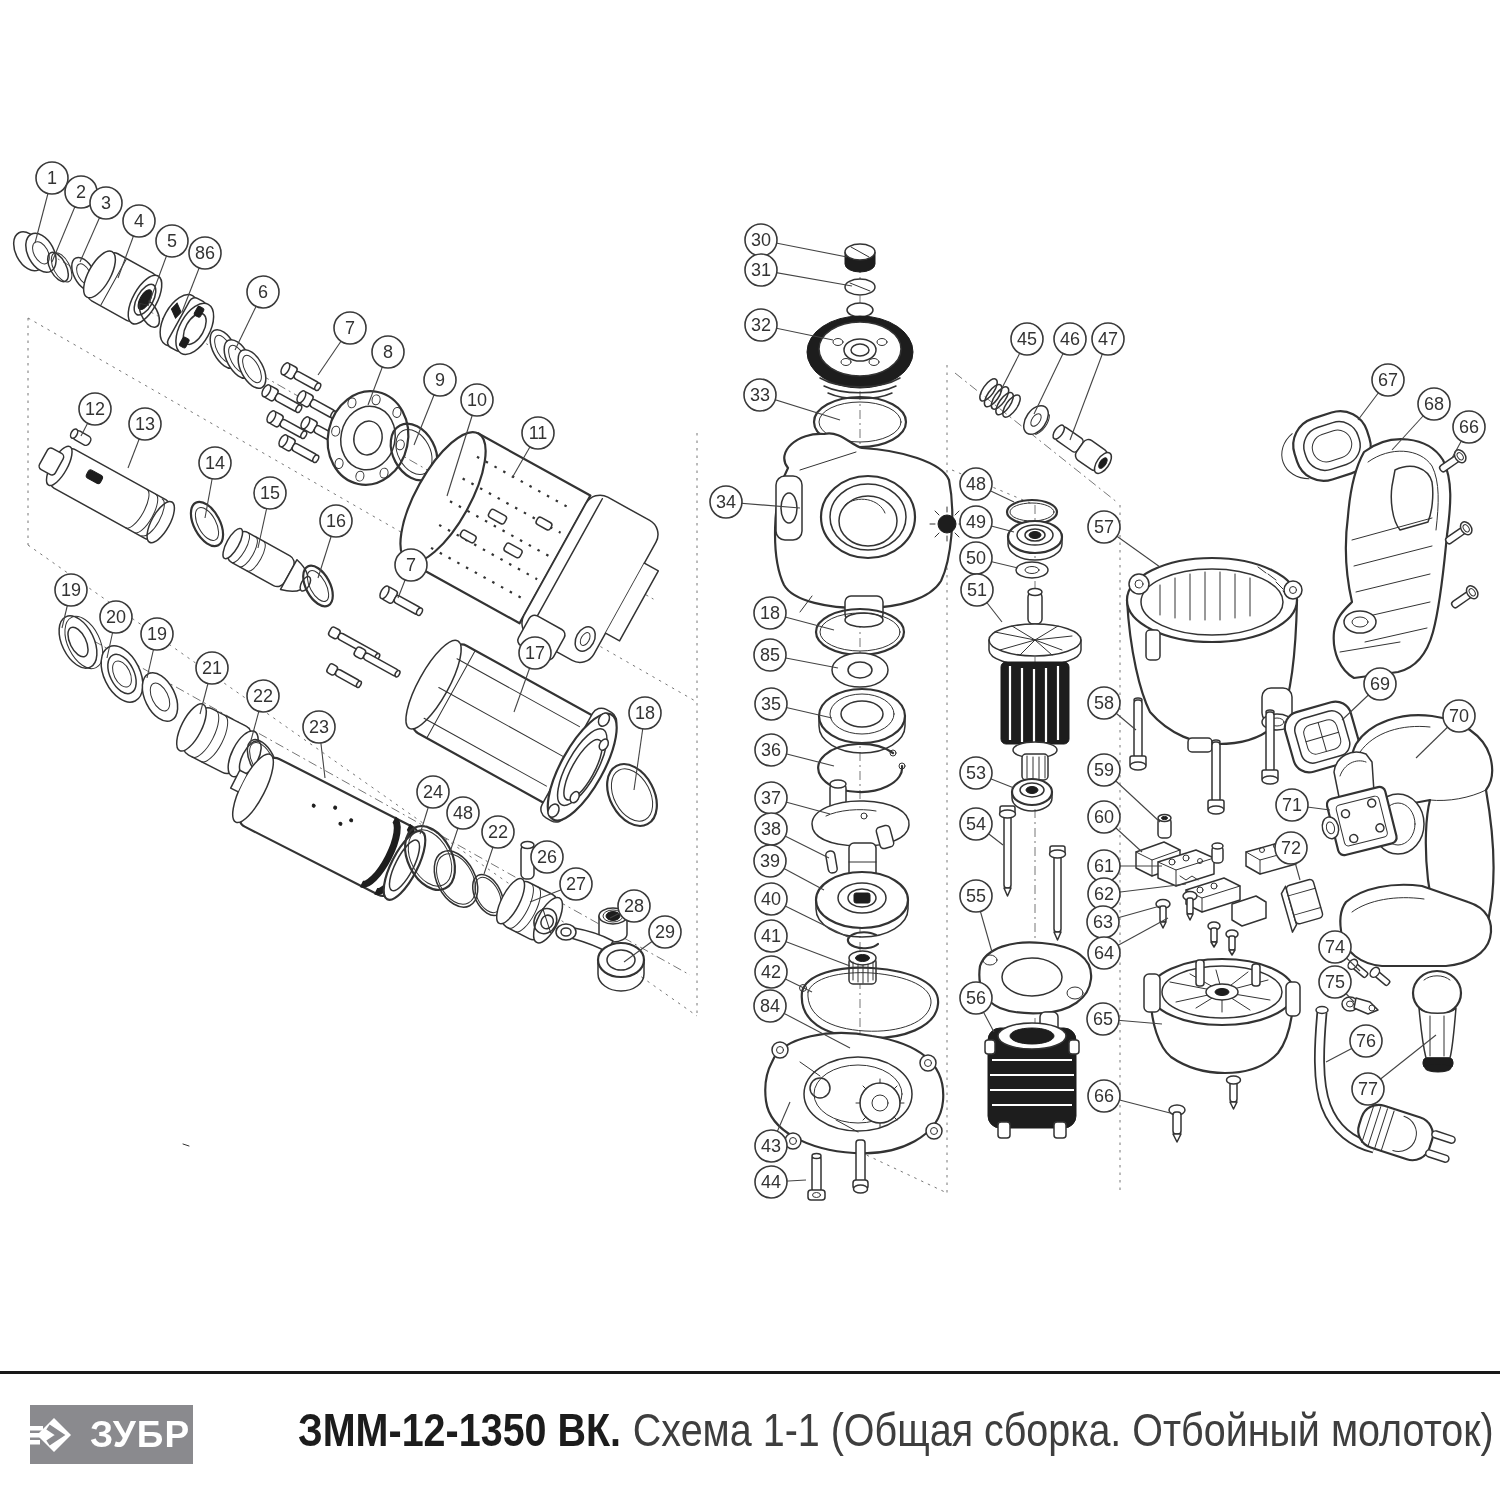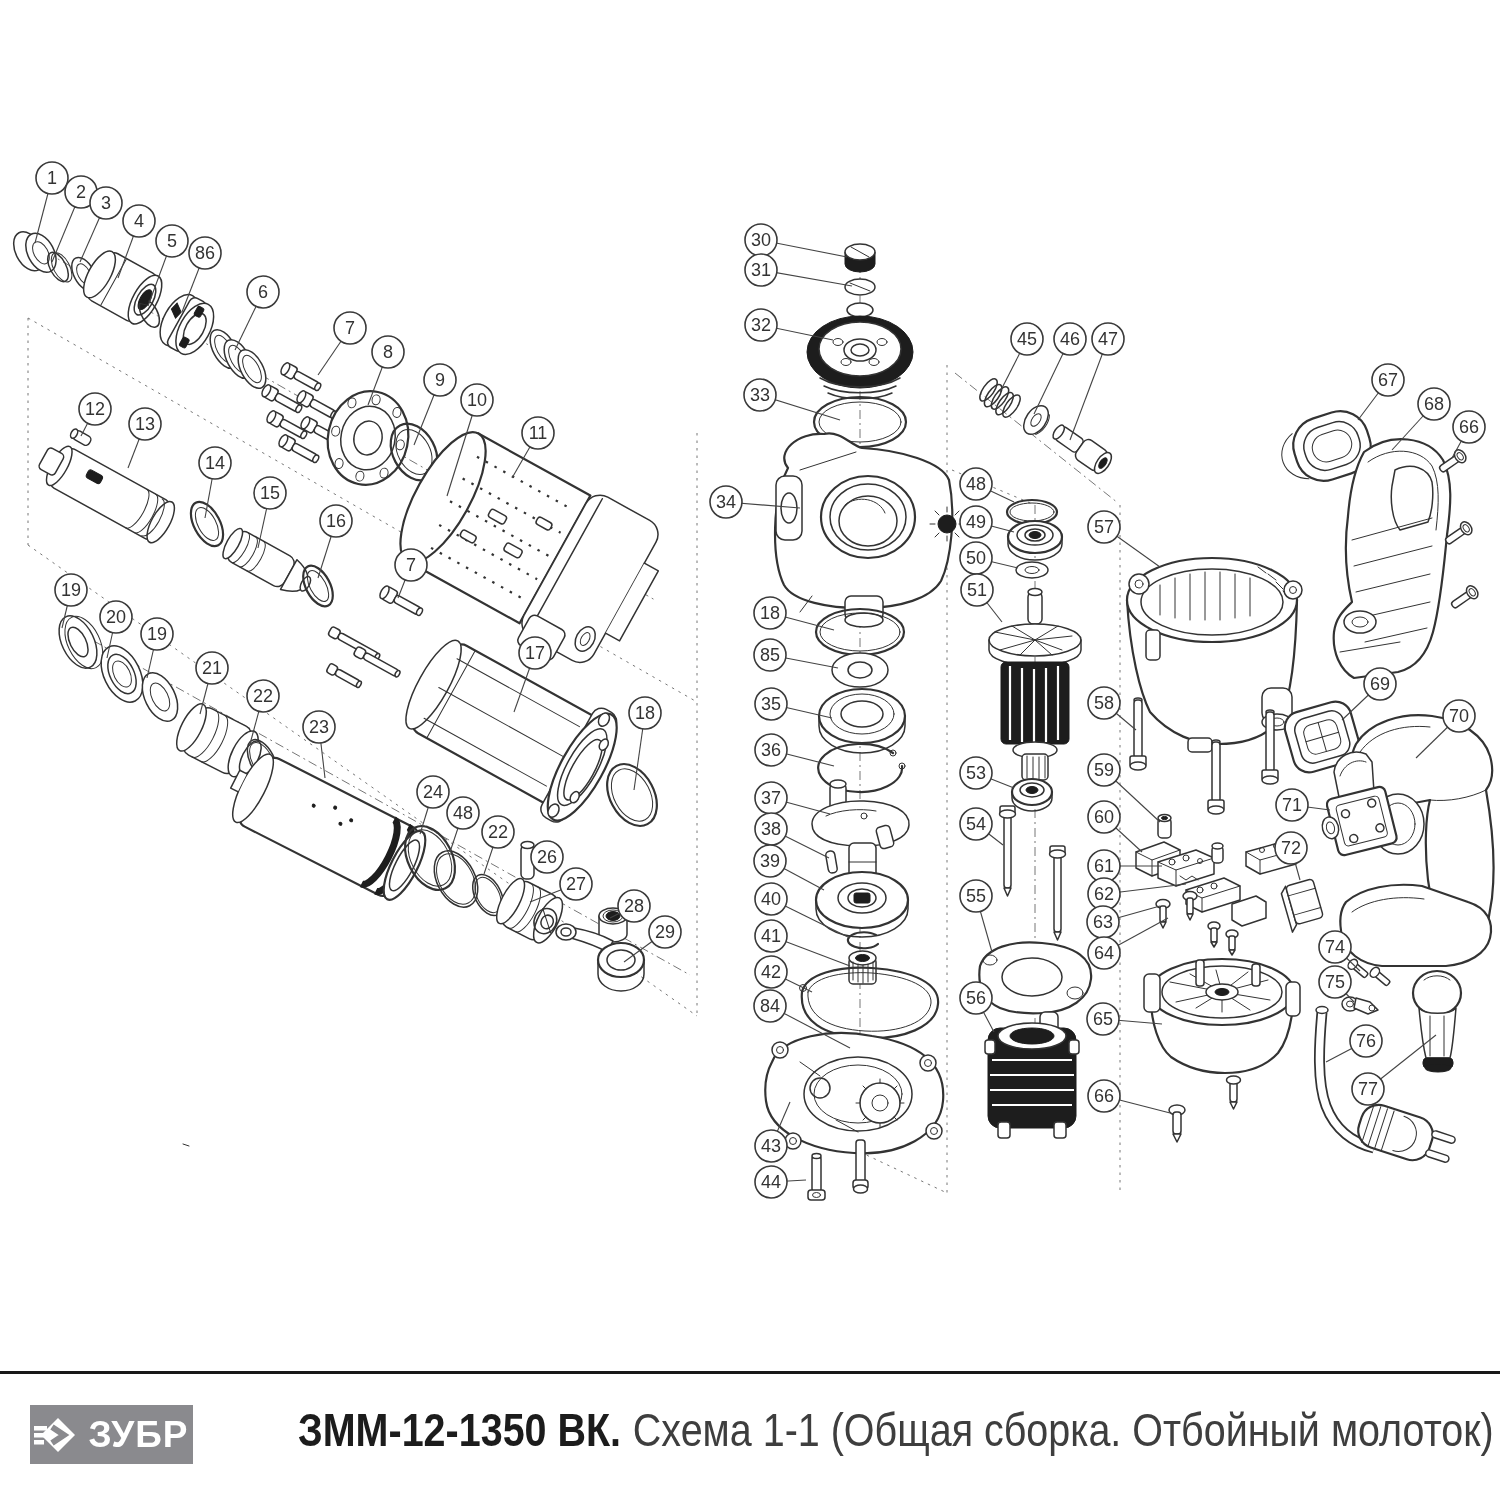--- a/index.html
+++ b/index.html
@@ -15,21 +15,21 @@
   .wt{stroke:#fff;stroke-width:2.2;fill:none;}
   .pf{fill:none;stroke:#333;stroke-width:2.2;stroke-dasharray:2.5 7.5;}
   .gd{fill:none;stroke:#777;stroke-width:1;stroke-dasharray:2.5 5;}
   .ax{fill:none;stroke:#777;stroke-width:1;stroke-dasharray:9 4 2 4;}
   .ldr{stroke:#444;stroke-width:1.1;fill:none;}
   .co{fill:#fff;stroke:#3a3a3a;stroke-width:1.6;}
   .ct{font:18px "Liberation Sans",sans-serif;fill:#333;text-anchor:middle;}
   
   .footer{position:absolute;left:0;top:1371px;width:1500px;height:129px;background:#fff;}
   .divider{position:absolute;top:0;left:0;width:100%;height:3px;background:#181818;}
-  .logo{position:absolute;left:30px;top:34px;width:163px;height:59px;background:#8a8a8e;display:flex;align-items:center;justify-content:center;gap:12px;}
+  .logo{position:absolute;left:30px;top:34px;width:163px;height:59px;background:#8a8a8e;display:flex;align-items:center;gap:18px;}
   .logo-text{color:#fff;font-weight:bold;font-size:37px;letter-spacing:1px;line-height:1;}
   .title{position:absolute;left:298px;top:35px;white-space:nowrap;transform:scaleX(0.84);transform-origin:left center;font-size:47px;color:#1c1c1c;line-height:1;}
   .title .model{font-weight:bold;}
   .title .subtitle{font-weight:normal;color:#3e3e3e;margin-left:14px;}
 </style>
 </head>
 <body>
 
 <svg class="diagram" width="1500" height="1372" viewBox="0 0 1500 1372">
 

